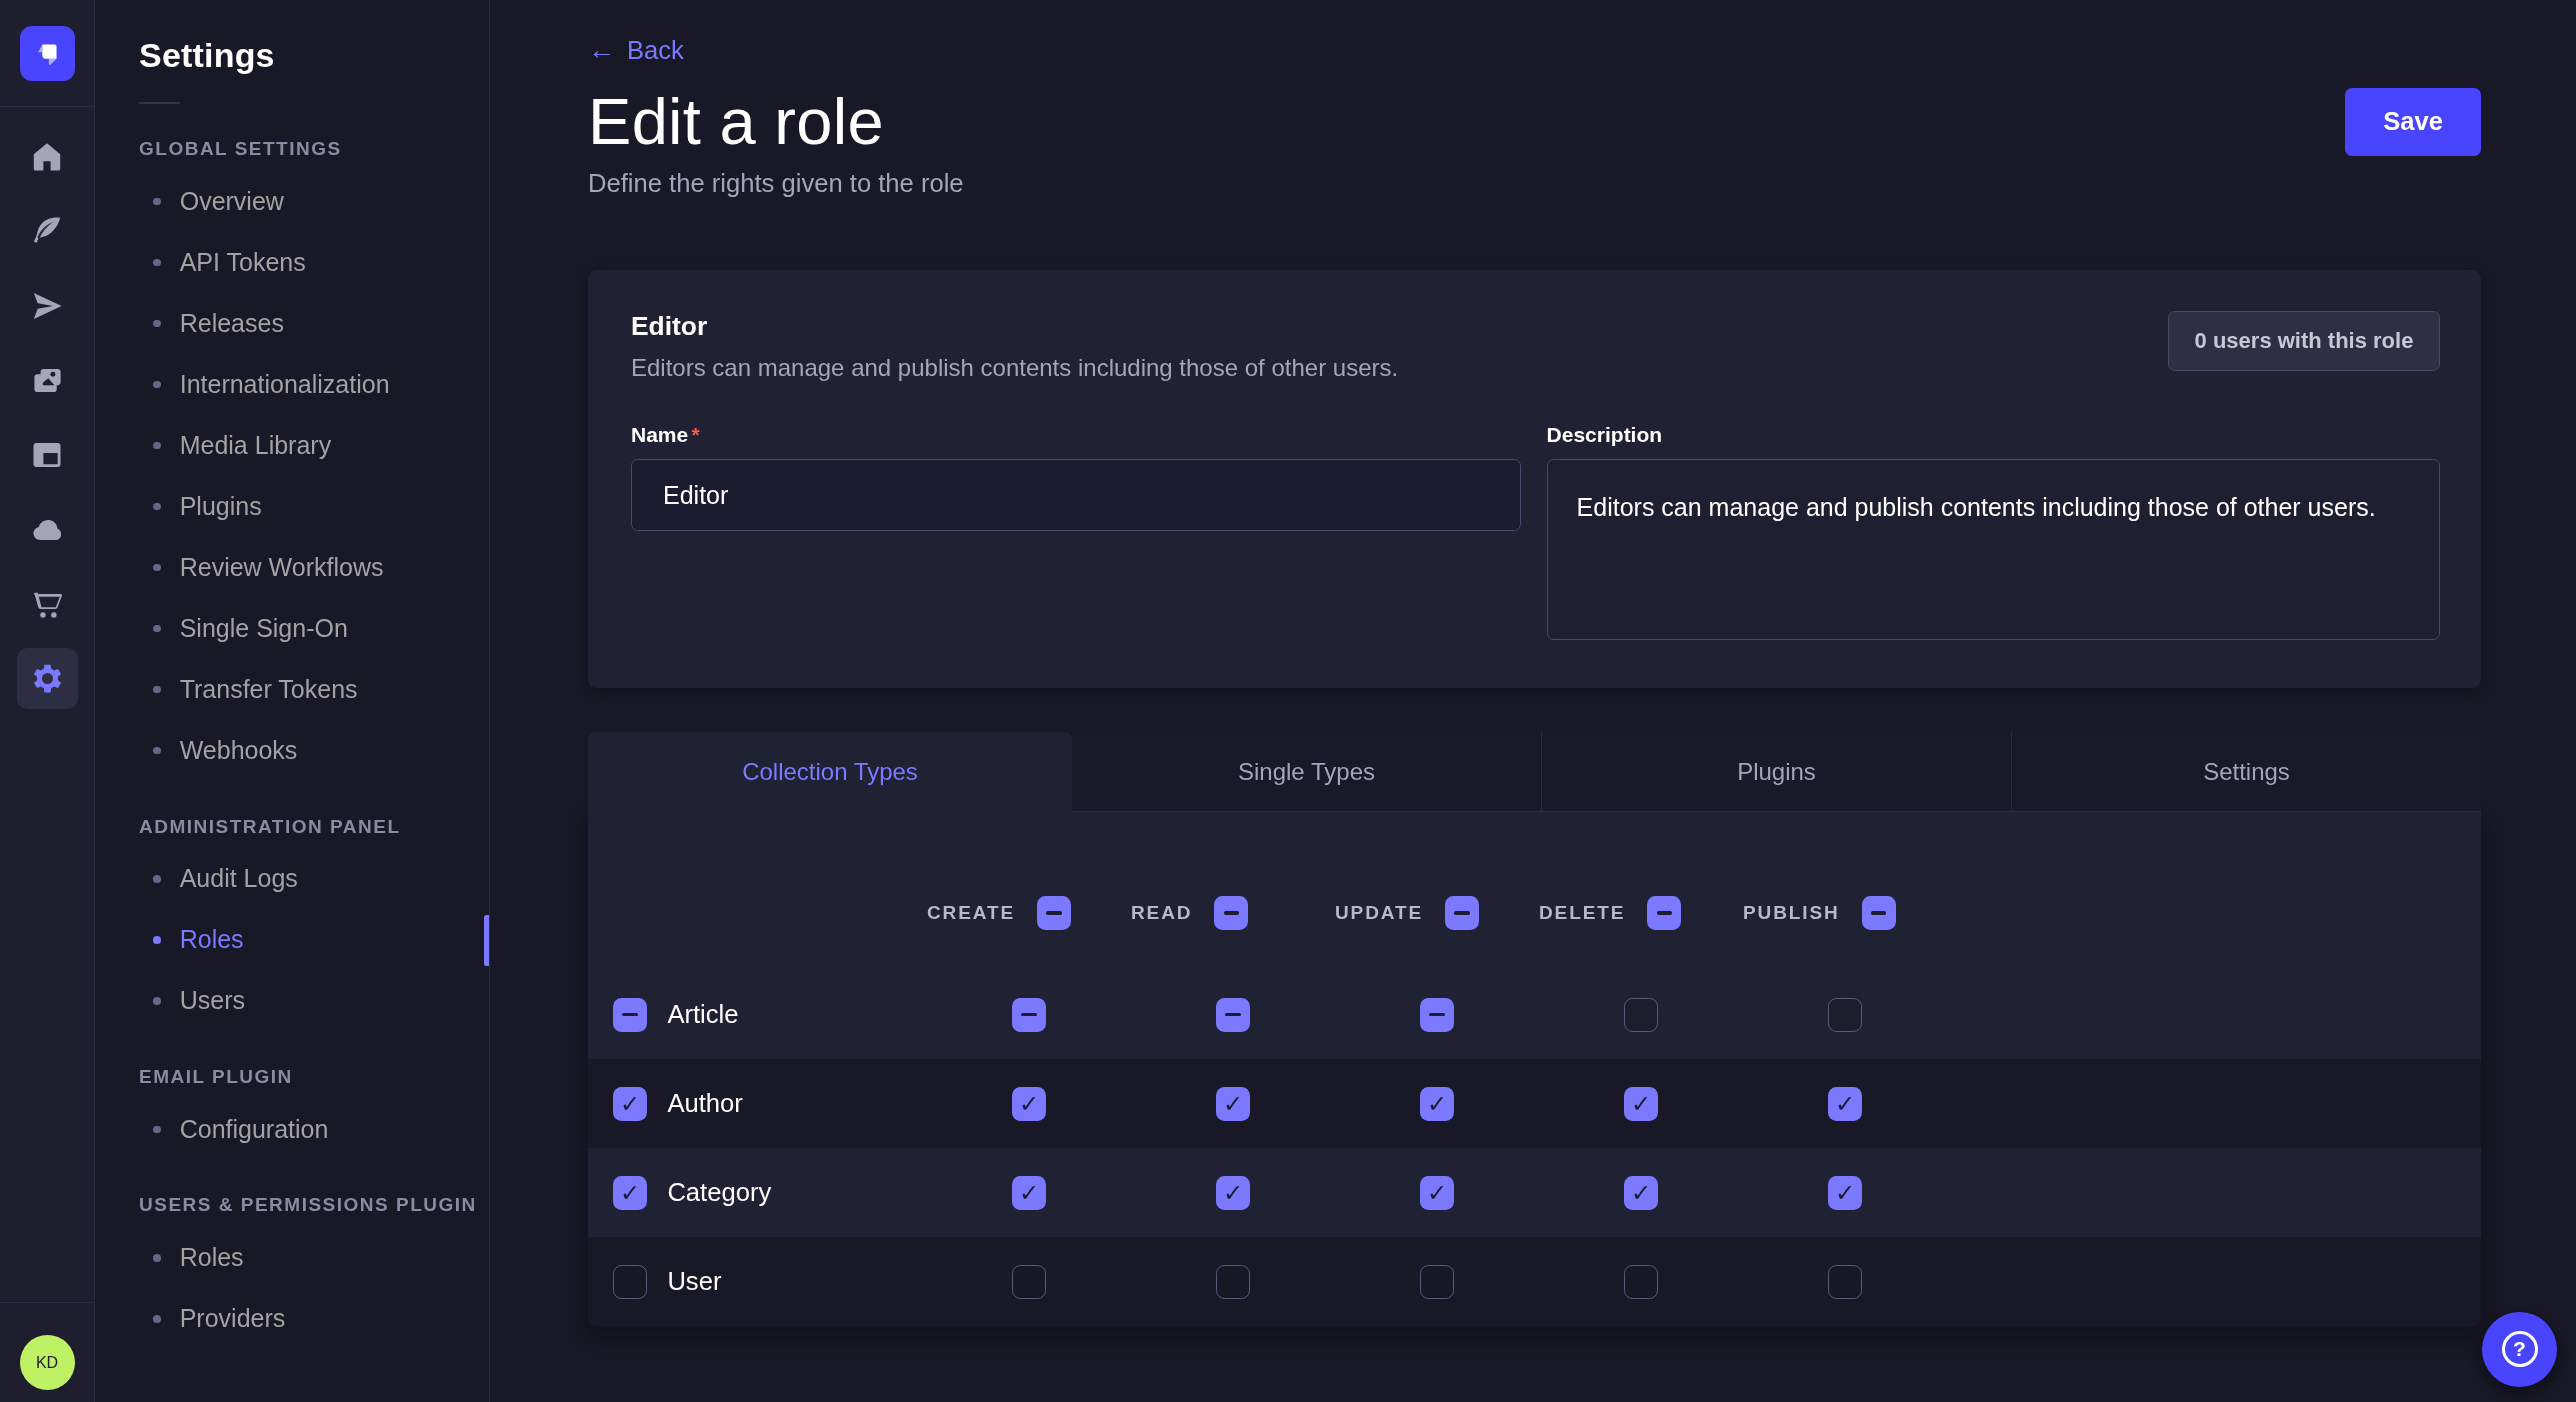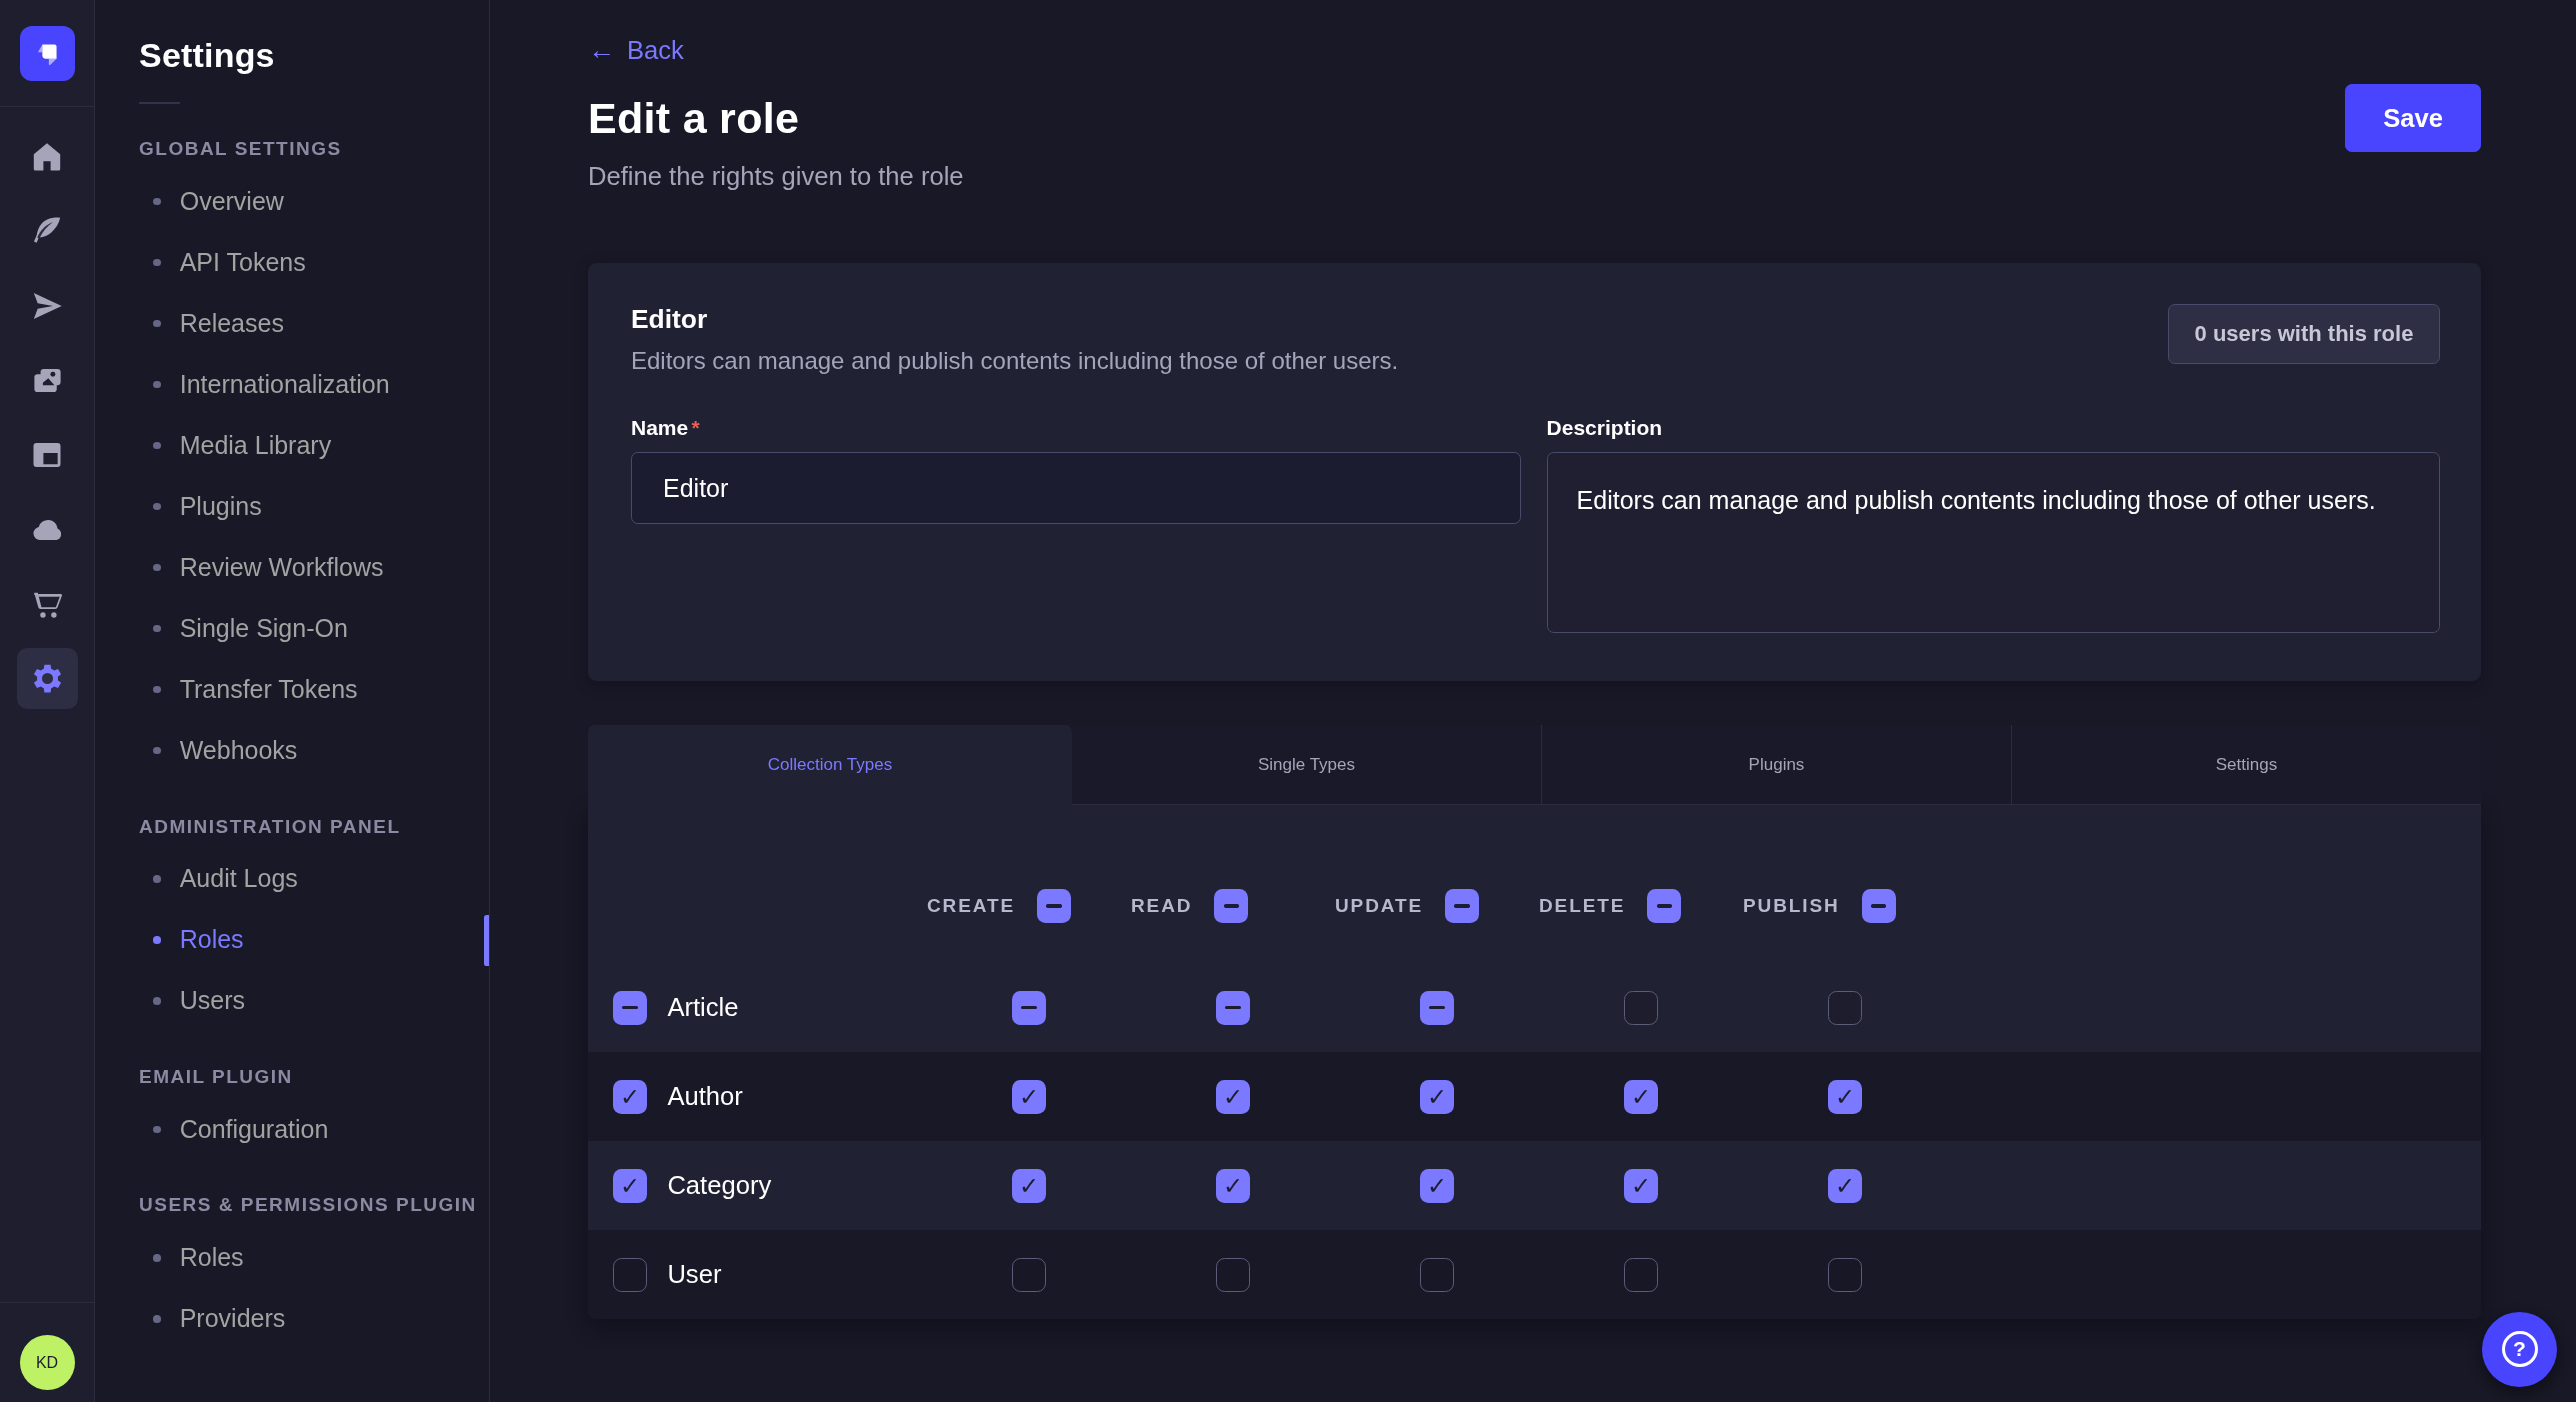--- a/index.html
+++ b/index.html
@@ -68,21 +68,21 @@
   }
 
   
   .main { position:absolute; left:491px; top:0; right:0; bottom:0; padding:0 95px 0 97px; overflow:hidden; }
   .back {
     display:inline-flex; align-items:center; gap:12px; margin-top:36px;
     color:#7b79ff; font-size:25.6px; cursor:pointer; text-decoration:none;
   }
   .back-arrow { font-size:27px; line-height:1; }
   .title-row { display:flex; align-items:center; justify-content:space-between; margin-top:19px; }
-  .page-title { font-size:43px; font-weight:700; letter-spacing:0.3px; }
+  .page-title { font-size:65px; font-weight:400; letter-spacing:0.3px; }
   .save {
     background:#4945ff; border:0.9px solid #4945ff; border-radius:6.8px;
     height:68px; padding:0 37px; font-size:25.6px; font-weight:600; color:#fff; cursor:pointer;
   }
   .subtitle { margin-top:10.2px; font-size:25.6px; color:#a5a5ba; }
 
   .card {
     background:#212134; border-radius:8.5px; margin-top:72px; padding:41px 41px 48px 43px;
     box-shadow:0 3.4px 13.6px rgba(5,5,15,.25);
   }
@@ -106,21 +106,21 @@
   .text-area {
     margin-top:12px; height:181px; background:#1f1f31; border:0.9px solid #4a4a6a;
     border-radius:6.8px; color:#ffffff; font-size:25px; padding:29px 29px; outline:none;
     resize:none; font-family:inherit; line-height:36px;
   }
 
   
   .perm { margin-top:44px; }
   .tabs { display:flex; height:80px; }
   .tab {
-    flex:1; font-size:17px; color:#a5a5ba; cursor:pointer;
+    flex:1; font-size:24px; color:#a5a5ba; cursor:pointer;
     background:#191929; border-bottom:0.9px solid #2b2b40;
     display:flex; align-items:center; justify-content:center;text-align:right;
   }
   .tab.inactive + .tab.inactive { border-left:0.9px solid #2b2b40; }
   .tab.active {
     flex:0 0 484px; background:#212134; color:#7b79ff; font-weight:500;
     border-bottom:none; border-radius:6.8px 6.8px 0 0;
   }
   .table {
     background:#212134; border-radius:0 0 8.5px 8.5px; overflow:hidden;

